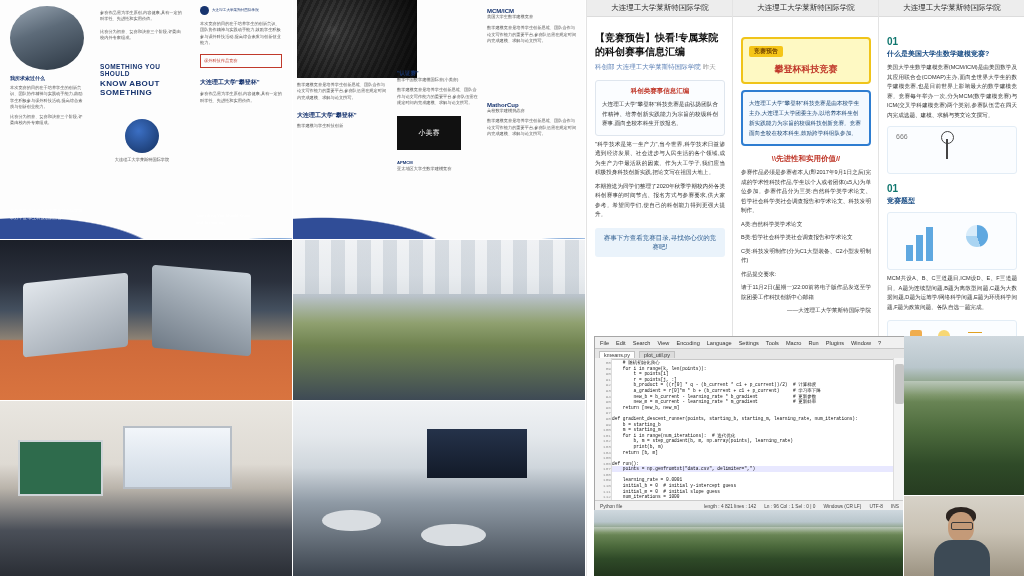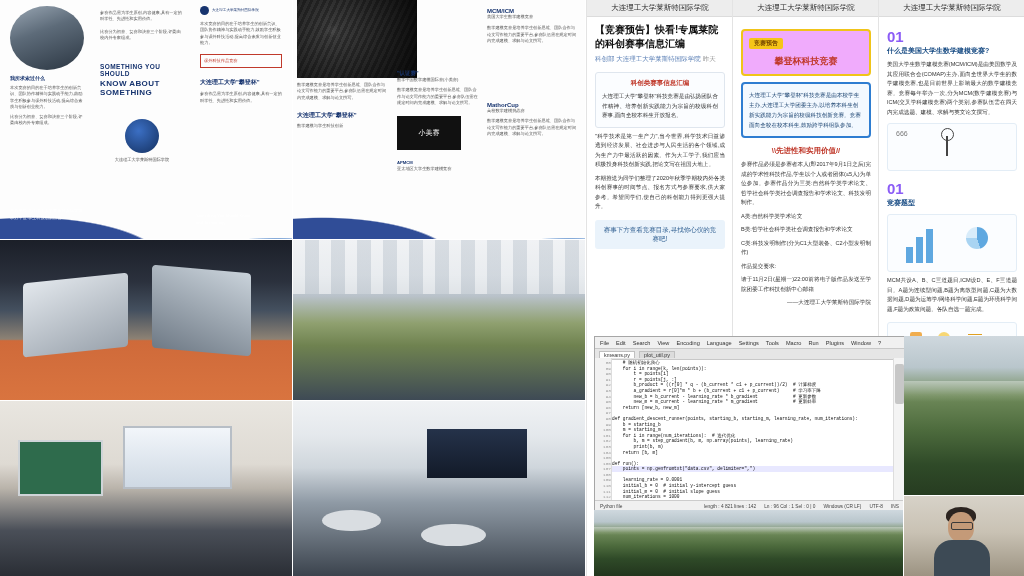--- a/index.html
+++ b/index.html
@@ -104,21 +104,21 @@
   }
   .ph4 .tablea{position:absolute;border-radius:50%;background:#d9dde1;}
 
   
   .wx{background:#fff;border-left:1px solid #e3e3e3;}
   .wx-head{
     height:16px;background:#ededed;border-bottom:1px solid #dcdcdc;
     display:flex;align-items:center;justify-content:center;
     font-size:7.5px;color:#2b2b2b;
   }
-  .wx-body{padding:6px 8px;}
+  .wx-body{padding:14px 8px;}
   .wx-title{font-size:10px;font-weight:bold;line-height:1.35;color:#111;}
   .wx-meta{font-size:6.5px;color:#5a7fb5;margin-top:5px;}
   .wx-meta .gray{color:#9a9a9a;}
   .wx-card{
     margin-top:8px;border:1px solid #dfe6ee;border-radius:3px;padding:6px;
     background:#fbfdff;
   }
   .wx-red{color:#c0392b;}
   .para{font-size:5.6px;line-height:1.7;color:#333;margin-top:4px;text-align:justify;}
   .sec-band{
@@ -131,39 +131,39 @@
   }
   .catalog h4{margin:0 0 4px 0;font-size:7.5px;color:#1f6fb2;font-weight:bold;}
   .catalog .sub{
     background:#dff0fb;text-align:center;font-size:6.5px;color:#1b5e96;
     padding:2px 0;border-radius:2px;margin:4px 0;
   }
   .catalog li{font-size:5.8px;line-height:1.8;list-style:none;}
 
   
   .poster-box{
-    border:2px solid #f0c419;border-radius:4px;background:#f0abfc;
+    border:2px solid #f0c419;border-radius:4px;background:#fef9c3;
     padding:6px;margin-top:6px;position:relative;
   }
   .poster-tag{
     display:inline-block;background:#f5c518;color:#7a4b00;font-size:6px;
     padding:1px 5px;border-radius:2px;font-weight:bold;
   }
   .blue-box{
     border:2px solid #2e7dd1;border-radius:4px;background:#f3f9ff;
     padding:6px;margin-top:6px;font-size:5.6px;line-height:1.8;color:#17406e;
   }
   .hdr-red{
     text-align:center;font-size:7.5px;color:#c0392b;font-weight:bold;margin-top:8px;
   }
 
   
   .num-sec{margin-top:6px;}
   .num{
-    font-size:15px;font-weight:bold;color:#8b5cf6;line-height:1;
+    font-size:10px;font-weight:bold;color:#0f766e;line-height:1;
   }
   .num-title{font-size:7px;font-weight:bold;color:#1c4f86;margin-top:2px;}
   .illus{
     margin-top:6px;height:52px;border:1px solid #e3edf6;border-radius:3px;
     background:#fbfdff;position:relative;
   }
   .bar{position:absolute;bottom:8px;background:#5fa8e0;}
   .stick{
     position:absolute;width:1.5px;background:#444;
   }

